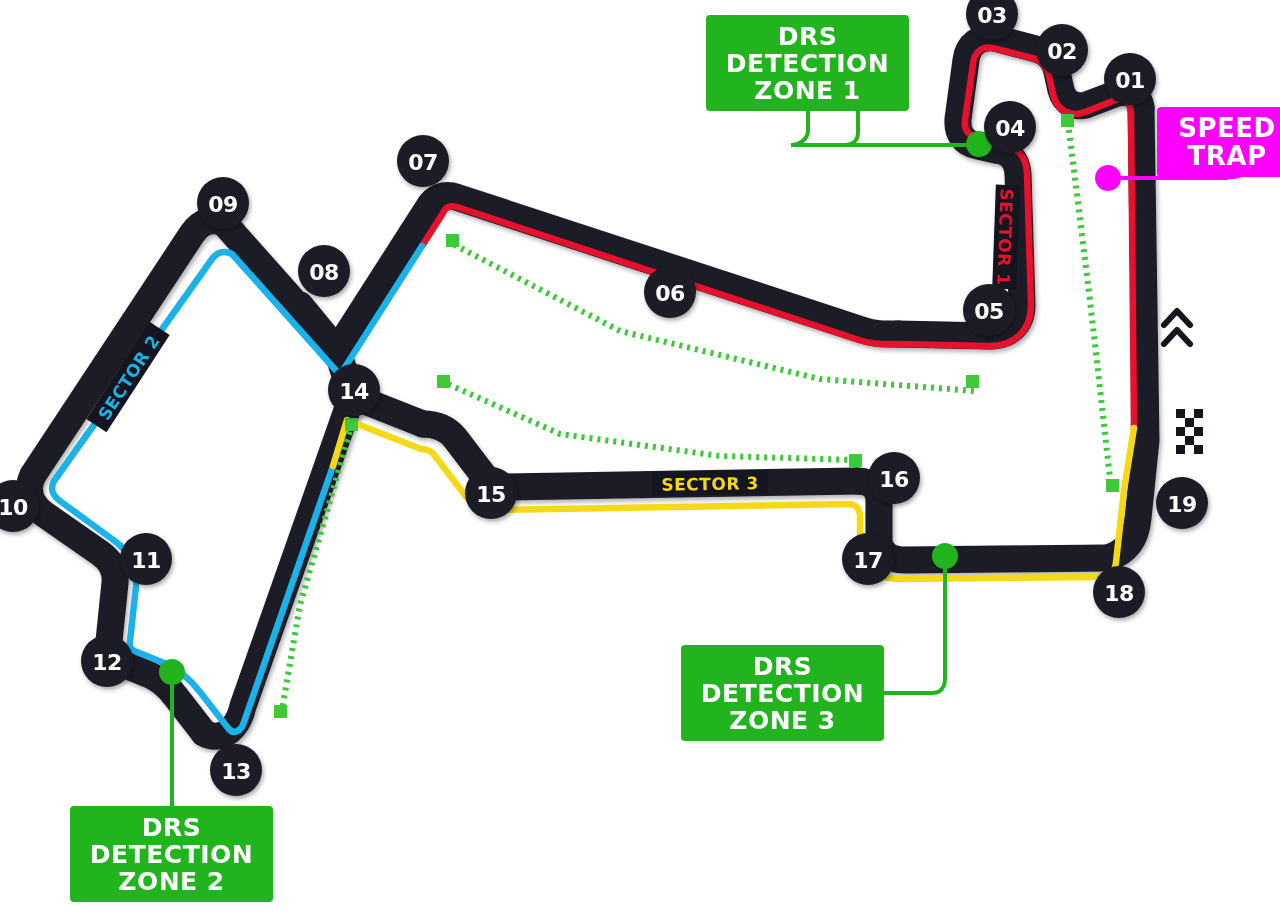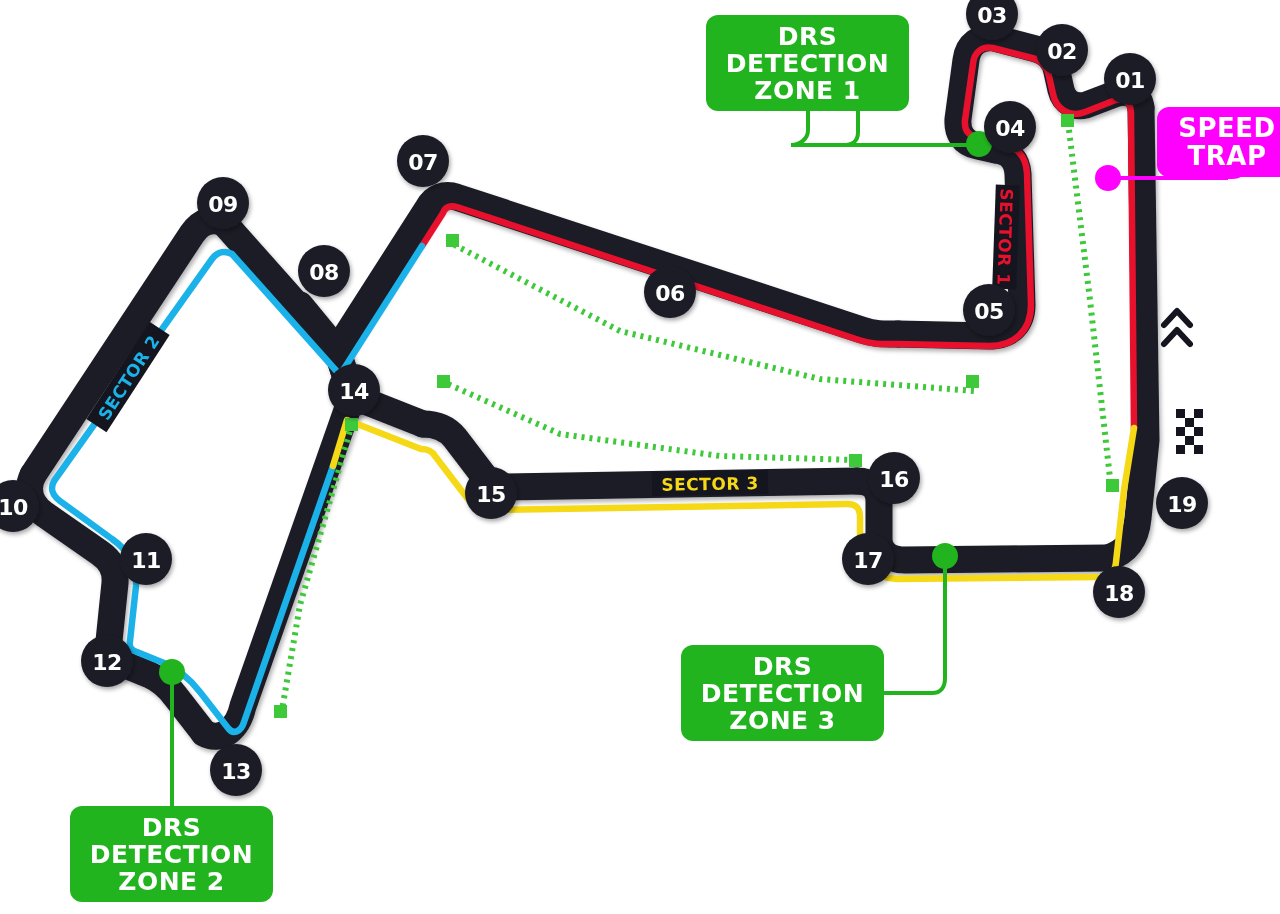--- a/index.html
+++ b/index.html
@@ -36,21 +36,21 @@
   .sector-label {
     font-family: "DejaVu Sans", sans-serif;
     font-weight: bold;
     font-size: 17px;
     text-anchor: middle;
     dominant-baseline: central;
     letter-spacing: 0.5px;
   }
   .callout-box {
     position: absolute;
-    border-radius: 12px;
+    border-radius: 4px;
     display: flex;
     align-items: center;
     justify-content: center;
     text-align: center;
     font-family: "DejaVu Sans", sans-serif;
     font-weight: bold;
     color: #ffffff;
     font-size: 25px;
     line-height: 1.08;
     letter-spacing: 0.5px;

